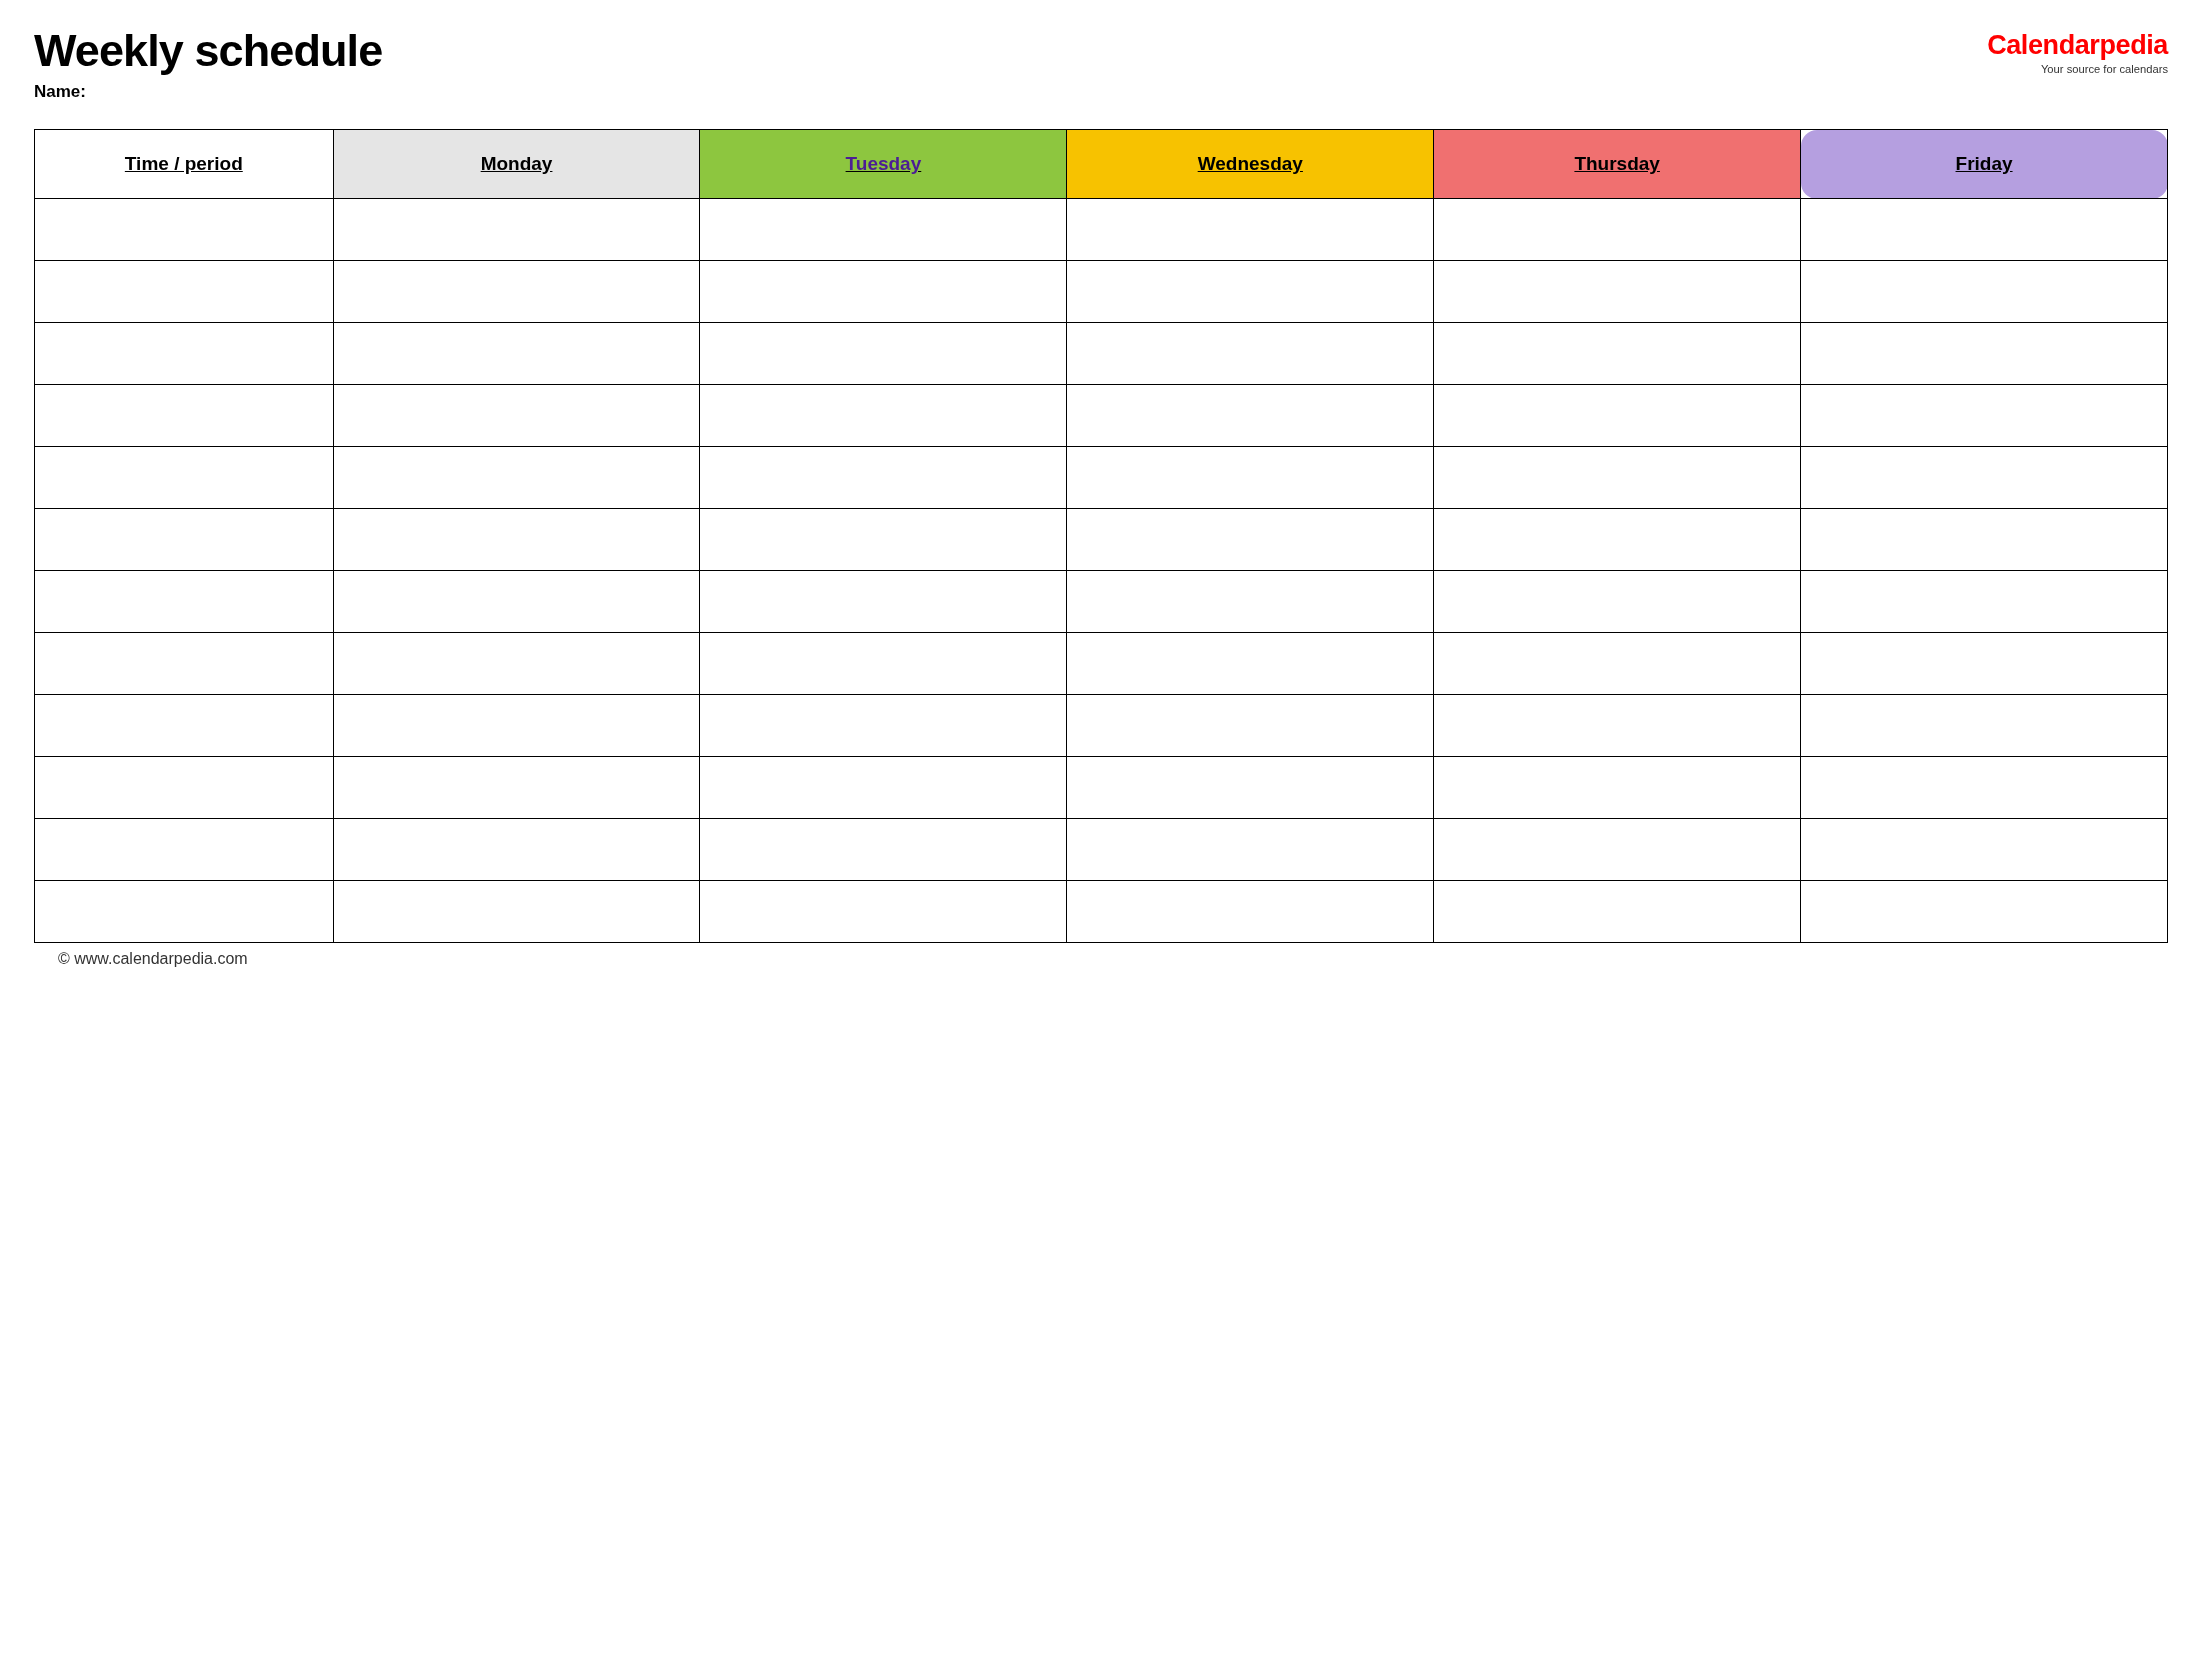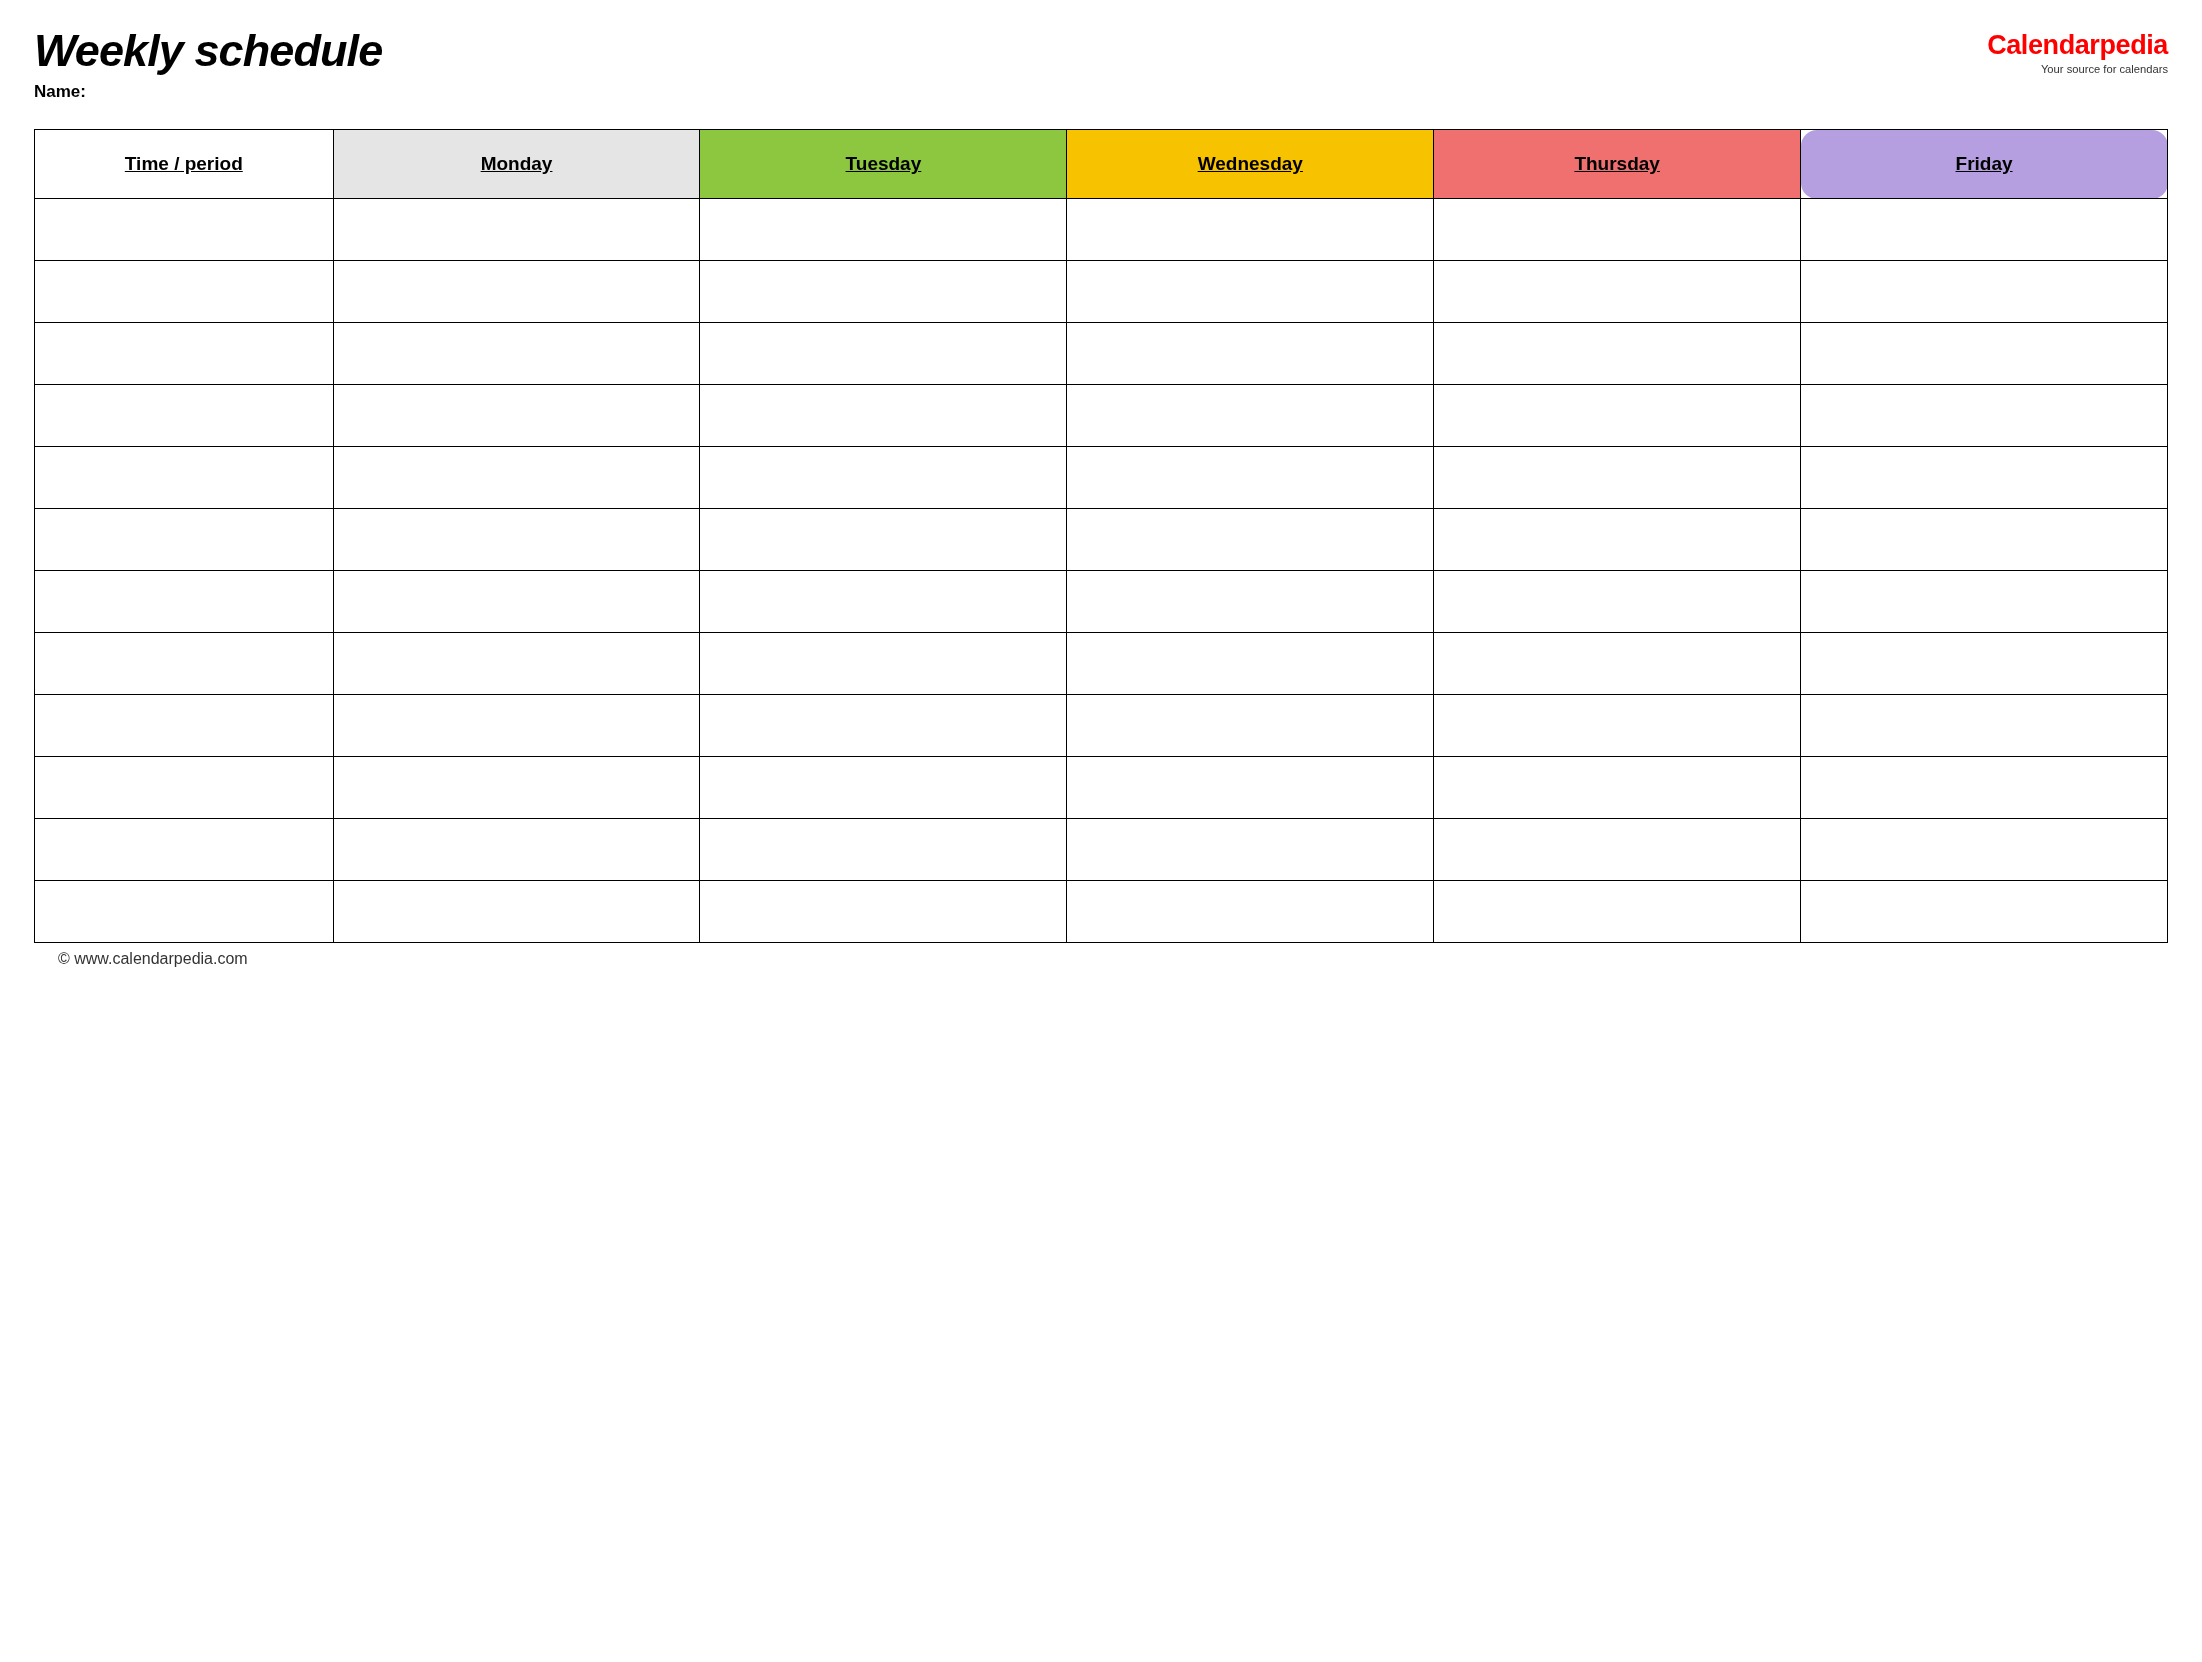--- a/index.html
+++ b/index.html
@@ -27,21 +27,20 @@
       display: flex;
       flex-direction: column;
     }
 
     .main-title {
       font-size: 45px;
       font-weight: bold;
       color: #000000;
       line-height: 1.1;
       letter-spacing: -0.9px;
-      font-style: italic;
     }
 
     .name-label {
       font-size: 17px;
       font-weight: bold;
       color: #000000;
       margin-top: 6.9px;
     }
 
     .logo-section {
@@ -99,21 +98,21 @@
     }
 
     .th-monday {
       background-color: #e5e5e5;
       color: #000000;
       width: 17.2%;
     }
 
     .th-tuesday {
       background-color: #8dc63f;
-      color: #000000;
+      color: #4c1d95;
       width: 17.2%;
     }
 
     .th-wednesday {
       background-color: #f7c200;
       color: #000000;
       width: 17.2%;
     }
 
     .th-thursday {

